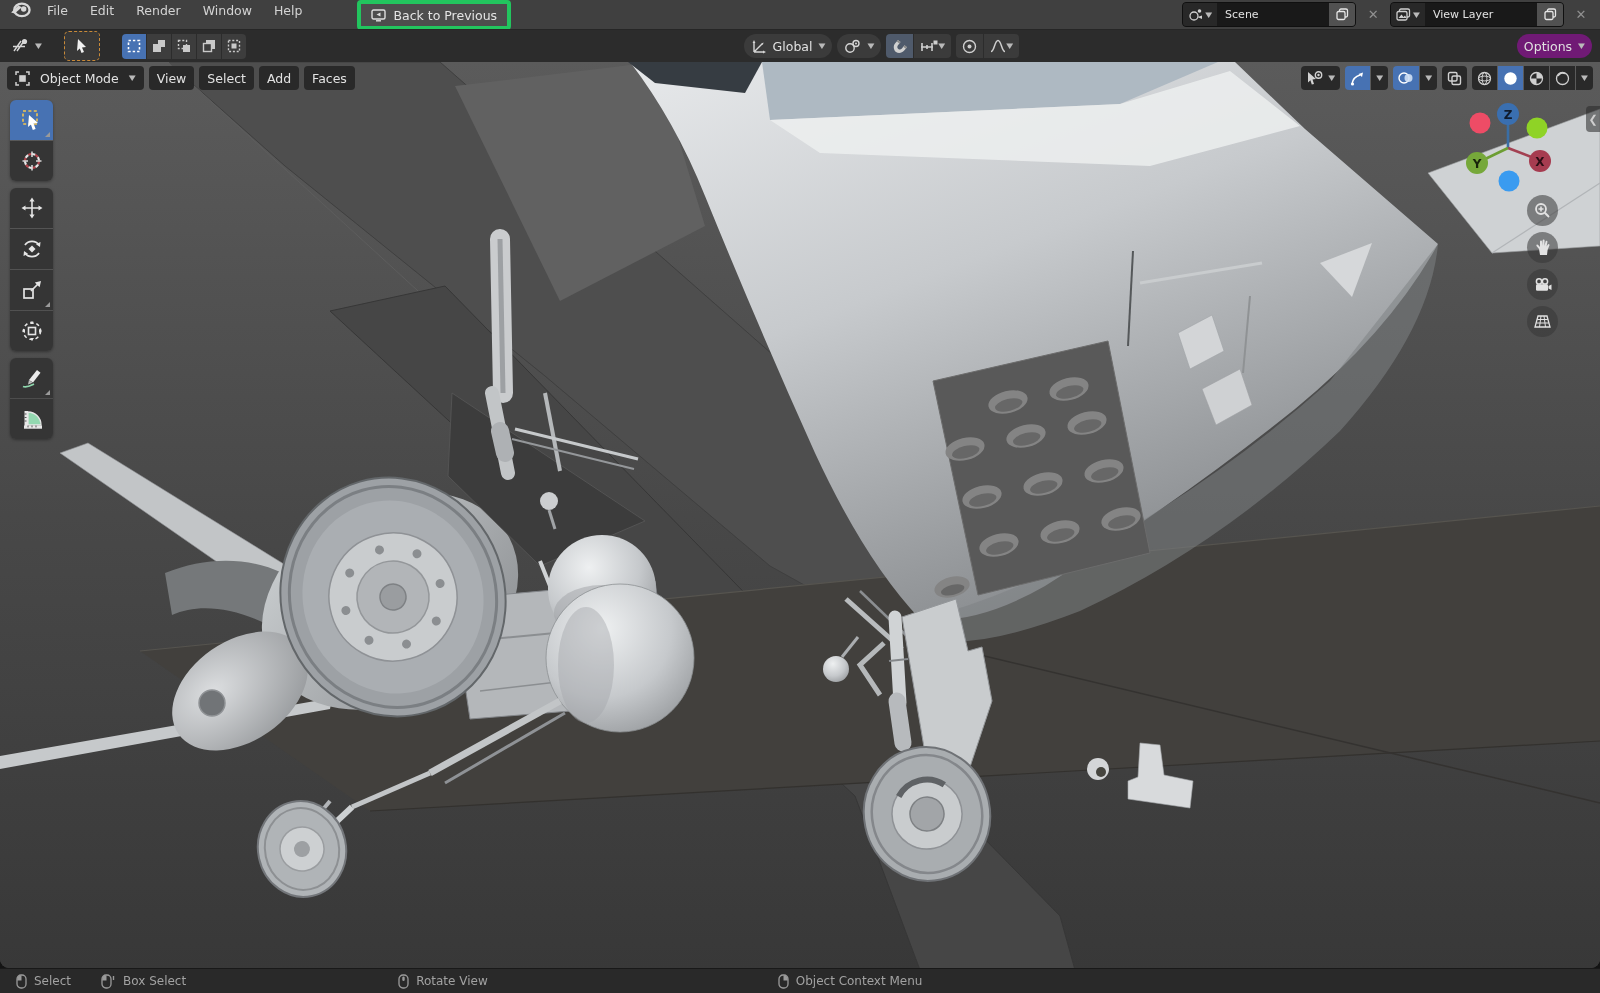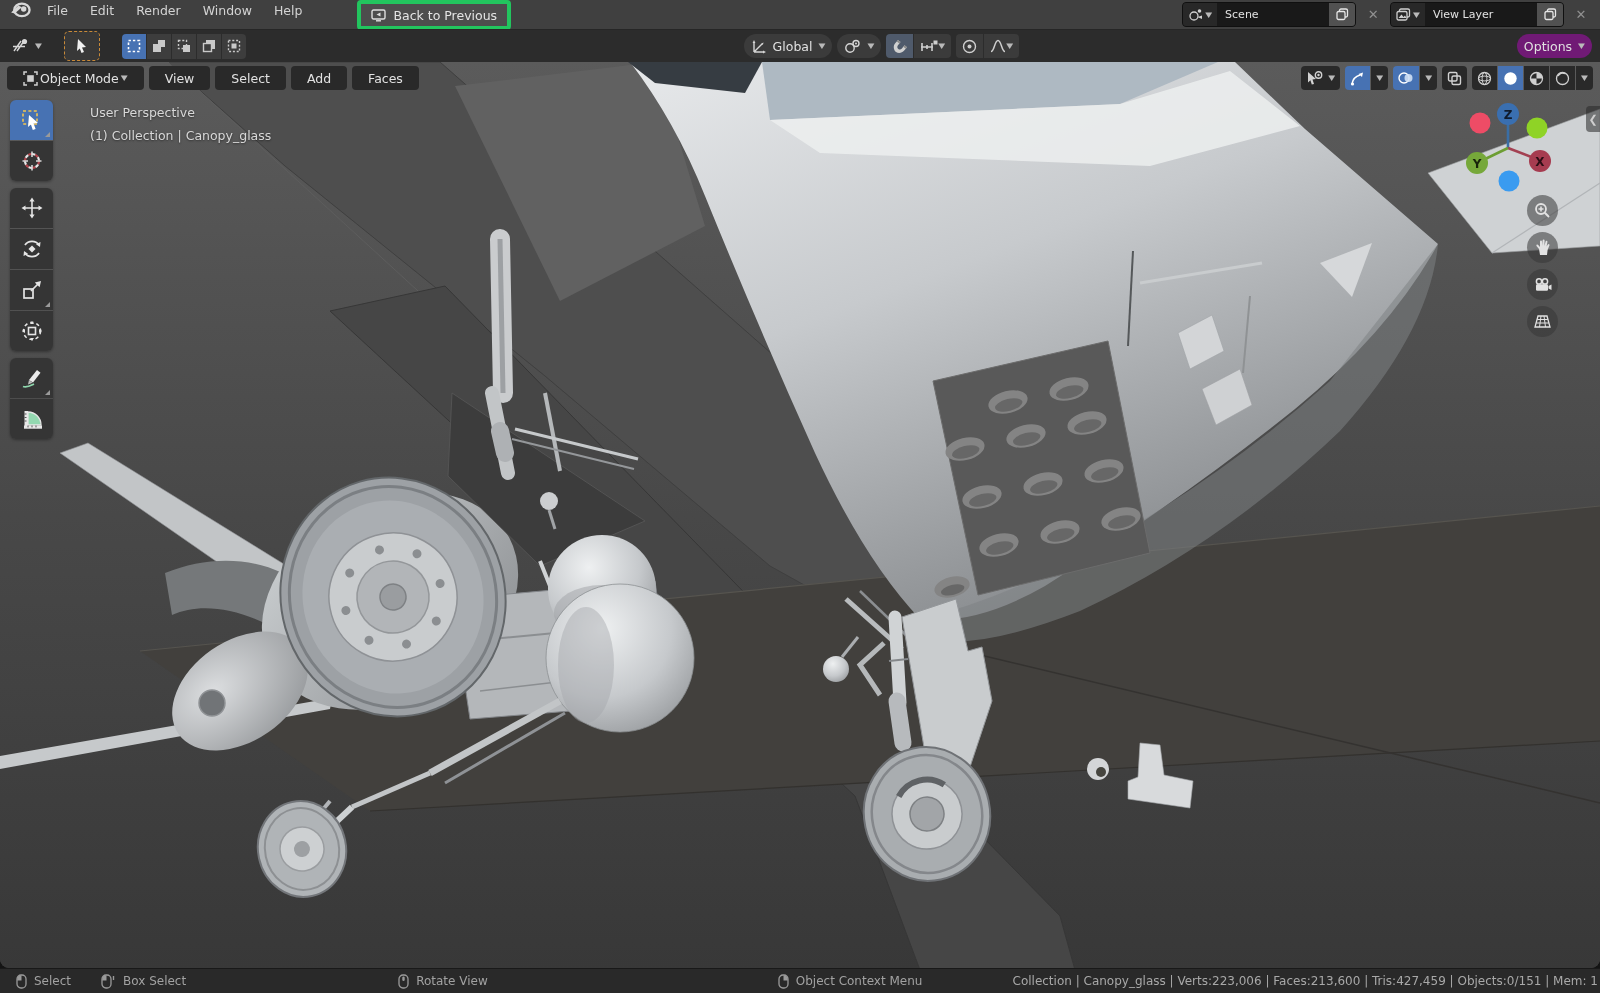--- a/index.html
+++ b/index.html
@@ -32,21 +32,21 @@
   .pill{height:24px;background:#3b3b3b;border-radius:12px;display:flex;align-items:center;padding:0 7px;gap:6px;color:#e0e0e0;font-size:12.5px;}
   .pillgroup{display:flex;height:24px;border-radius:4px;overflow:hidden;}
   .pillgroup .cell{height:24px;background:#3b3b3b;display:flex;align-items:center;justify-content:center;padding:0 6px;margin-right:1px;}
   .pillgroup .cell:last-child{margin-right:0;}
   .pillgroup .cell.on{background:#4f5a6b;}
   
   .viewport{position:relative;flex:1 1 auto;overflow:hidden;border-radius:0 0 9px 9px;background:#3d3d3d;}
   .scene{position:absolute;inset:0;}
   .vp-header{position:absolute;top:4px;left:7px;right:7px;display:flex;align-items:center;gap:5px;}
   .hpill{height:24px;background:rgba(40,40,40,.96);border-radius:4px;display:flex;align-items:center;
-    padding:0 16px;gap:2px;color:#e2e2e2;font-size:12.5px;}
+    padding:0 8px;gap:10px;color:#e2e2e2;font-size:12.5px;}
   .hgroup{display:flex;height:24px;border-radius:4px;overflow:hidden;}
   .hgroup .hcell{height:24px;background:rgba(40,40,40,.96);display:flex;align-items:center;justify-content:center;padding:0 5px;margin-right:1px;}
   .hgroup .hcell:last-child{margin-right:0;}
   .hgroup .hcell.on{background:#4772b3;}
   .vp-right{margin-left:auto;display:flex;align-items:center;gap:5px;}
   .overlay-text{position:absolute;left:90px;top:39px;color:#d8d8d8;font-size:12.5px;line-height:23px;
     text-shadow:0 1px 2px rgba(0,0,0,.45);}
   
   .toolcol{position:absolute;left:10px;top:38px;display:flex;flex-direction:column;gap:7px;}
   .toolgrp{display:flex;flex-direction:column;border-radius:6px;overflow:hidden;box-shadow:0 1px 3px rgba(0,0,0,.35);}
@@ -512,24 +512,20 @@
               <path d="M3,5 A5,5 0 0 1 10,2.6" fill="none" stroke="#cfcfcf" stroke-width="1.6"></path>
             </svg>
           </div>
           <div class="hcell">
               <span class="chev">▼</span>
             </div>
         </div>
       </div>
     </div>
 
-    <div class="overlay-text">
-      <div>User Perspective</div>
-      <div>(1) Collection | Canopy_glass</div>
-    </div>
 
     <div class="toolcol">
       <div class="toolgrp">
         <div class="toolbtn active" title="Select Box">
           <svg width="22" height="22" viewBox="0 0 22 22">
             <rect x="2" y="2" width="14" height="13" fill="none" stroke="#f3c54f" stroke-width="1.6" stroke-dasharray="3 2.4"></rect>
             <path d="M8,6 L17,14 L12.6,14.6 L14.6,20 L11.8,21 L9.9,15.6 L7,18 Z" fill="#ffffff"></path>
           </svg>
           <div class="subtri"></div>
         </div>
@@ -683,16 +679,15 @@
       </svg>
       <span>Rotate View</span>
     </div>
     <div class="km" style="margin-left:290px">
       <svg width="11" height="15" viewBox="0 0 11 15">
         <rect x="1" y="1" width="9" height="13" rx="4" fill="none" stroke="#9a9a9a" stroke-width="1.3"></rect>
         <path d="M5.5,1.2 A4,4 0 0 1 9.8,5 L9.8,6.5 L5.5,6.5 Z" fill="#9a9a9a"></path>
       </svg>
       <span>Object Context Menu</span>
     </div>
-    <div class="stats">Collection | Canopy_glass | Verts:223,006 | Faces:213,600 | Tris:427,459 | Objects:0/151 | Mem: 1</div>
   </div>
 
 </div>
 
 </body></html>

